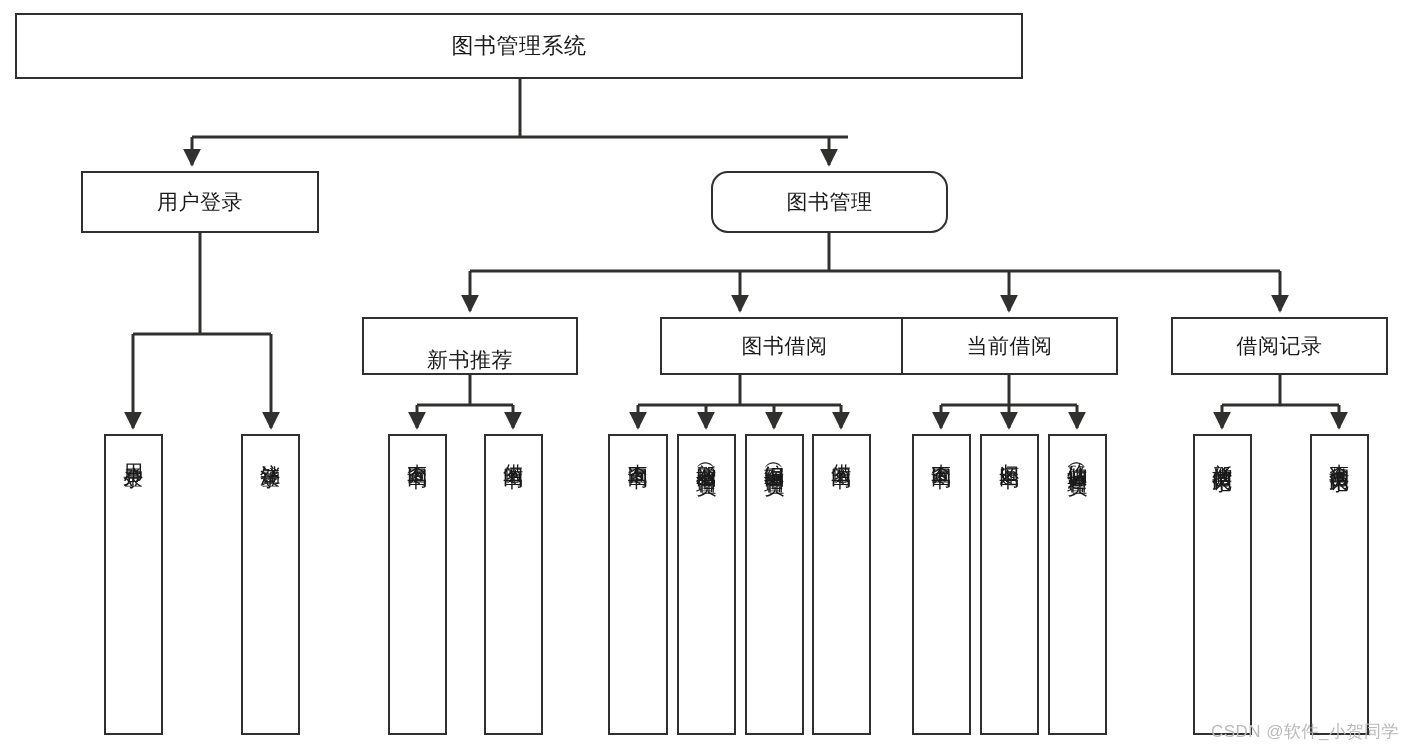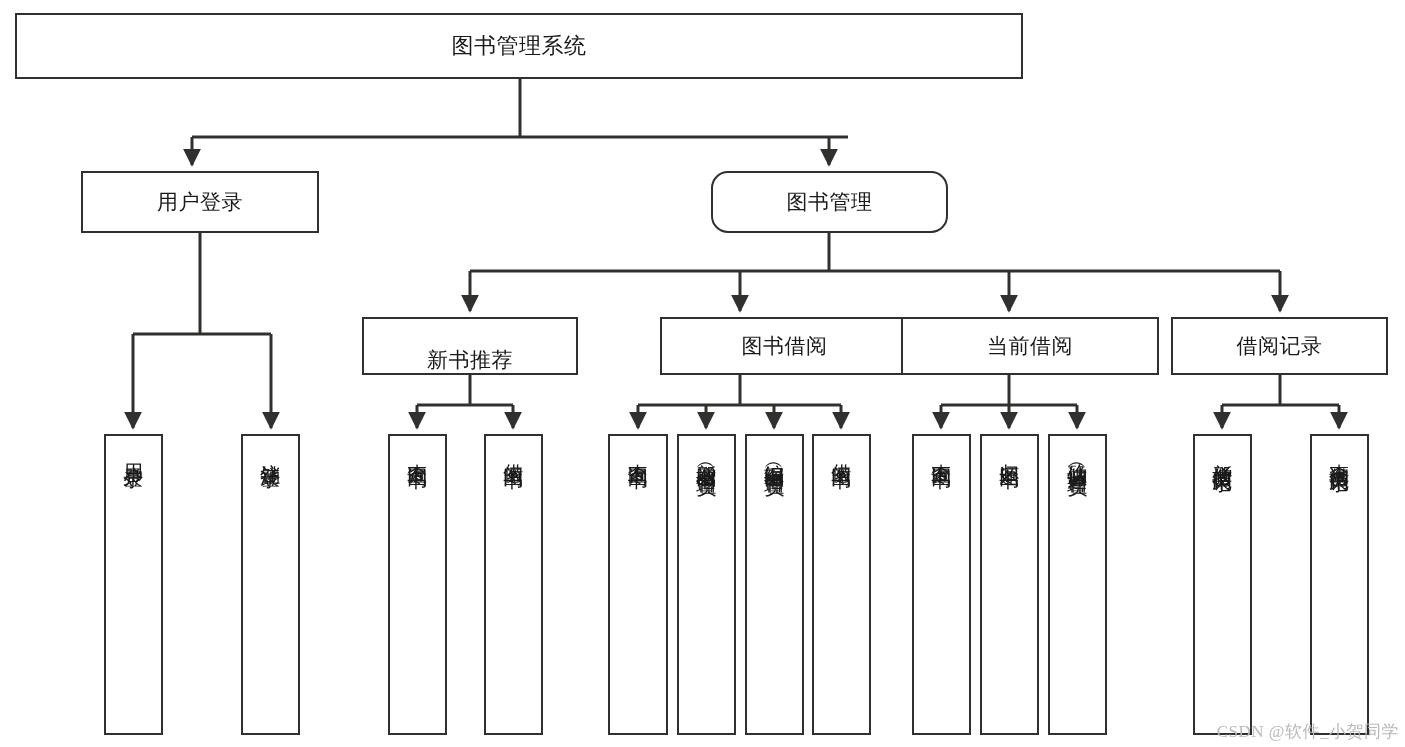--- a/index.html
+++ b/index.html
@@ -63,21 +63,21 @@
   .node.root .label { font-size: 22px; }
 
   #watermark {
     position: absolute;
     right: 6px;
     bottom: 4px;
     font-size: 17px;
     color: #b9b9b9;
     letter-spacing: 0.5px;
     white-space: nowrap;
-    font-family: Liberation Serif, serif;
+    font-family: Liberation Sans, sans-serif;
   }
 </style>
 </head>
 <body>
 
 <div id="canvas">
 
   <svg id="edges" viewBox="0 0 1405 747" xmlns="http://www.w3.org/2000/svg">
     <defs>
       <marker id="arrow" viewBox="0 0 10 10" refX="9" refY="5" markerWidth="6" markerHeight="6" orient="auto-start-reverse">
@@ -139,21 +139,21 @@
   <div class="node horiz" style="left:711px; top:171px; width:237px; height:62px;border-radius:17px;">
     <span class="label">图书管理</span>
   </div>
 
   <div class="node horiz" style="left:362px; top:317px; width:216px; height:58px;align-items:flex-end;">
     <span class="label">新书推荐</span>
   </div>
   <div class="node horiz" style="left:632px; top:317px; width:249px; height:58px;margin-left:28px;">
     <span class="label">图书借阅</span>
   </div>
-  <div class="node horiz" style="left:901px; top:317px; width:258px; height:58px;">
+  <div class="node horiz" style="left:901px; top:317px; width:217px; height:58px;">
     <span class="label">当前借阅</span>
   </div>
   <div class="node horiz" style="left:1171px; top:317px; width:217px; height:58px;align-items:center;">
     <span class="label">借阅记录</span>
   </div>
 
   <div class="node vert" style="left:104px; top:434px; width:59px; height:301px;">
     <span class="label">用户登录</span>
   </div>
   <div class="node vert" style="left:241px; top:434px; width:59px; height:301px;">

